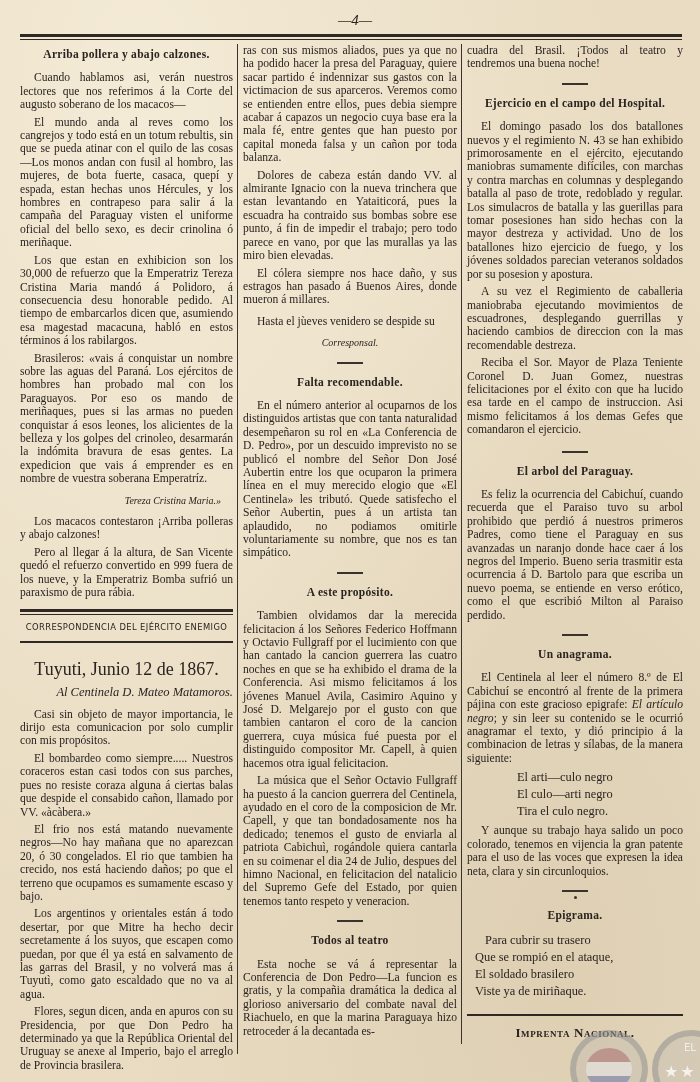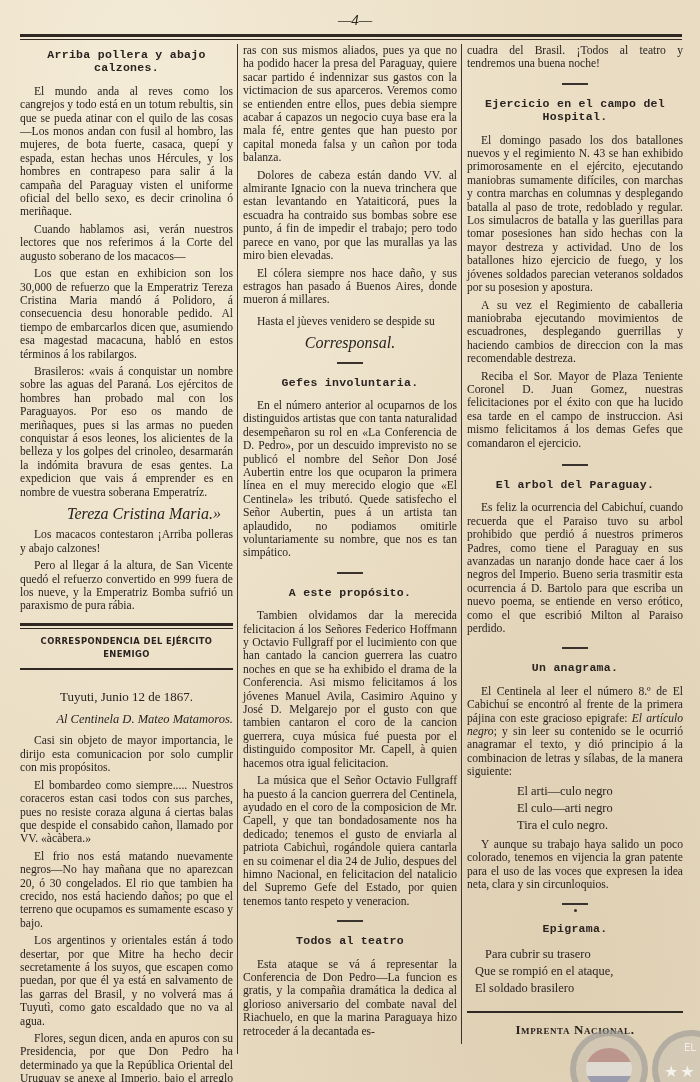--- a/index.html
+++ b/index.html
@@ -27,35 +27,35 @@
     text-align: justify; hyphens: manual;
   }
   .c1 { left: 20px; width: 213px; }
   .c2 { left: 243px; width: 214px; }
   .c3 { left: 467px; width: 216px; }
   .vsep { position: absolute; width: 0; border-left: 1px solid #3a322c; }
   .col p { margin: 0 0 4px 0; text-indent: 14px; }
   .col p.noind { text-indent: 0; }
   h3 {
     margin: 10px 0 10px 0; text-align: center;
-    font-family: Liberation Mono, monospace; font-weight: bold;
+    font-family: Liberation Serif, serif; font-weight: bold;
     font-size: 11.5px; letter-spacing: 0.3px; color: #2a2320;
   }
   h3.left { text-align: center; }
-  .sig { text-align: right; font-style: italic; margin: 8px 12px 8px 0; font-size: 16px; }
+  .sig { text-align: right; font-style: italic; margin: 8px 12px 8px 0; font-size: 10px; }
   .ital { font-style: italic; }
   .dash { width: 26px; margin: 12px auto; border-top: 2px solid #3a322c; }
   .dot { width: 3px; height: 3px; border-radius: 50%; background:#3a322c; margin: -6px auto 6px; }
   .dbl-rule { border-top: 3px solid #2f2823; border-bottom: 1px solid #2f2823; height: 2px; margin: 10px 0 6px; }
   .sec-title {
     text-align: center; font-family: "DejaVu Sans", sans-serif; font-size: 8.4px;
-    font-weight: bold; letter-spacing: 0.4px; margin: 6px 0 6px;
+    font-weight: normal; letter-spacing: 0.4px; margin: 6px 0 6px;
   }
   .single-rule { border-top: 2px solid #2f2823; margin: 0 0 10px; }
-  .dateline { text-align: center; font-size: 13px; margin: 20px 0 10px; }
+  .dateline { text-align: center; font-size: 18px; margin: 20px 0 10px; }
   .address { text-align: right; font-style: italic; font-size: 12.5px; margin: 0 0 8px; }
   .verse { text-align: left; margin: 0; text-indent: 0; }
   .anagram { padding-left: 50px; font-size: 12.4px; line-height: 17px; }
   .epigram { padding-left: 8px; font-size: 12.4px; line-height: 17px; }
   .end-rule { border-top: 2px solid #2f2823; margin: 14px 0 10px; }
   .imprint { text-align: center; font-size: 13px; letter-spacing: 0.6px; font-variant: small-caps; font-weight: bold; }
   .seal {
     position: absolute; border-radius: 50%;
     border: 6px solid rgba(140,140,140,0.45);
     background: rgba(170,170,170,0.25);
@@ -73,22 +73,22 @@
 <div class="page">
 
   <div class="pageno">—4—</div>
   <div class="top-rule"></div>
 
   <div class="vsep" style="left:237px; top:44px; height:1010px;"></div>
   <div class="vsep" style="left:461px; top:44px; height:1000px;"></div>
 
   <div class="col c1">
     <h3 style="margin-top:4px">Arriba pollera y abajo calzones.</h3>
+    <p>Cuando hablamos asi, verán nuestros lectores que nos referimos á la Corte del augusto soberano de los macacos—</p>
     <p>El mundo anda al reves como los cangrejos y todo está en un totum rebultis, sin que se pueda atinar con el quilo de las cosas—Los monos andan con fusil al hombro, las mujeres, de bota fuerte, casaca, quepí y espada, estan hechas unos Hércules, y los hombres en contrapeso para salir á la campaña del Paraguay visten el uniforme oficial del bello sexo, es decir crinolina ó meriñaque.</p>
-    <p>Cuando hablamos asi, verán nuestros lectores que nos referimos á la Corte del augusto soberano de los macacos—</p>
     <p>Los que estan en exhibicion son los 30,000 de refuerzo que la Emperatriz Tereza Cristina Maria mandó á Polidoro, á consecuencia desu honorable pedido. Al tiempo de embarcarlos dicen que, asumiendo esa magestad macacuna, habló en estos términos á los rabilargos.</p>
     <p>Brasileros: «vais á conquistar un nombre sobre las aguas del Paraná. Los ejércitos de hombres han probado mal con los Paraguayos. Por eso os mando de meriñaques, pues si las armas no pueden conquistar á esos leones, los alicientes de la belleza y los golpes del crinoleo, desarmarán la indómita bravura de esas gentes. La expedicion que vais á emprender es en nombre de vuestra soberana Emperatríz.</p>
     <div class="sig">Tereza Cristina Maria.»</div>
     <p>Los macacos contestaron ¡Arriba polleras y abajo calzones!</p>
     <p>Pero al llegar á la altura, de San Vicente quedó el refuerzo convertido en 999 fuera de los nueve, y la Emperatriz Bomba sufrió un paraxismo de pura rábia.</p>
 
     <div class="dbl-rule"></div>
     <div class="sec-title">CORRESPONDENCIA DEL EJÉRCITO ENEMIGO</div>
     <div class="single-rule"></div>
     <div class="dateline">Tuyuti, Junio 12 de 1867.</div>
@@ -102,31 +102,31 @@
   </div>
 
   <div class="col c2">
     <p class="noind">ras con sus mismos aliados, pues ya que no ha podido hacer la presa del Paraguay, quiere sacar partido é indennizar sus gastos con la victimacion de sus aparceros. Veremos como se entienden entre ellos, pues debia siempre acabar á capazos un negocio cuya base era la mala fé, entre gentes que han puesto por capital moneda falsa y un cañon por toda balanza.</p>
     <p>Dolores de cabeza están dando VV. al almirante Ignacio con la nueva trinchera que estan levantando en Yataiticorá, pues la escuadra ha contraido sus bombas sobre ese punto, á fin de impedir el trabajo; pero todo parece en vano, por que las murallas ya las miro bien elevadas.</p>
     <p>El cólera siempre nos hace daño, y sus estragos han pasado á Buenos Aires, donde mueron á millares.</p>
     <p style="margin-top:8px">Hasta el jùeves venidero se despide su</p>
     <div class="sig" style="text-align:center;margin-right:0">Corresponsal.</div>
     <div class="dash"></div>
 
-    <h3>Gefes involuntaria.</h3>
+    <h3>Falta recomendable.</h3>
     <p>En el número anterior al ocuparnos de los distinguidos artistas que con tanta naturalidad desempeñaron su rol en «La Conferencia de D. Pedro», por un descuido imprevisto no se publicó el nombre del Señor Don José Aubertin entre los que ocuparon la primera línea en el muy merecido elogio que «El Centinela» les tributó. Quede satisfecho el Señor Aubertin, pues á un artista tan aplaudido, no podiamos omitirle voluntariamente su nombre, que nos es tan simpático.</p>
     <div class="dash"></div>
 
     <h3>A este propósito.</h3>
     <p>Tambien olvidamos dar la merecida felicitacion á los Señores Federico Hoffmann y Octavio Fullgraff por el lucimiento con que han cantado la cancion guerrera las cuatro noches en que se ha exhibido el drama de la Conferencia. Asi mismo felicitamos á los jóvenes Manuel Avila, Casimiro Aquino y José D. Melgarejo por el gusto con que tambien cantaron el coro de la cancion guerrera, cuya música fué puesta por el distinguido compositor Mr. Capell, à quien hacemos otra igual felicitacion.</p>
     <p>La música que el Señor Octavio Fullgraff ha puesto á la cancion guerrera del Centinela, ayudado en el coro de la composicion de Mr. Capell, y que tan bondadosamente nos ha dedicado; tenemos el gusto de enviarla al patriota Cabichuì, rogándole quiera cantarla en su coimenar el dia 24 de Julio, despues del himno Nacional, en felicitacion del natalicio del Supremo Gefe del Estado, por quien tenemos tanto respeto y veneracion.</p>
     <div class="dash"></div>
 
     <h3>Todos al teatro</h3>
-    <p>Esta ataque se vá á representar la Conferencia de Don Pedro—La funcion es gratis, y la compañia dramática la dedica al glorioso aniversario del combate naval del Riachuelo, en que la marina Paraguaya hizo retroceder á la decantada es-</p>
+    <p>Esta noche se vá á representar la Conferencia de Don Pedro—La funcion es gratis, y la compañia dramática la dedica al glorioso aniversario del combate naval del Riachuelo, en que la marina Paraguaya hizo retroceder á la decantada es-</p>
   </div>
 
   <div class="col c3">
     <p class="noind">cuadra del Brasil. ¡Todos al teatro y tendremos una buena noche!</p>
     <div class="dash"></div>
 
     <h3 class="left">Ejercicio en el campo del Hospital.</h3>
     <p>El domingo pasado los dos batallones nuevos y el regimiento N. 43 se han exhibido primorosamente en el ejército, ejecutando maniobras sumamente difíciles, con marchas y contra marchas en columnas y desplegando batalla al paso de trote, redoblado y regular. Los simulacros de batalla y las guerillas para tomar posesiones han sido hechas con la mayor destreza y actividad. Uno de los batallones hizo ejercicio de fuego, y los jóvenes soldados parecian veteranos soldados por su posesion y apostura.</p>
     <p>A su vez el Regimiento de caballeria maniobraba ejecutando movimientos de escuadrones, desplegando guerrillas y haciendo cambios de direccion con la mas recomendable destreza.</p>
     <p>Reciba el Sor. Mayor de Plaza Teniente Coronel D. Juan Gomez, nuestras felicitaciones por el éxito con que ha lucido esa tarde en el campo de instruccion. Asi mismo felicitamos á los demas Gefes que comandaron el ejercicio.</p>
@@ -147,20 +147,21 @@
     </div>
     <p style="margin-top:4px">Y aunque su trabajo haya salido un poco colorado, tenemos en vijencia la gran patente para el uso de las voces que expresen la idea neta, clara y sin circunloquios.</p>
     <div class="dash"></div>
     <div class="dot" style="margin-top:-8px"></div>
 
     <h3>Epigrama.</h3>
     <div class="epigram">
       <div class="verse" style="padding-left:10px">Para cubrir su trasero</div>
       <div class="verse">Que se rompió en el ataque,</div>
       <div class="verse">El soldado brasilero</div>
+      <div class="verse">Viste ya de miriñaque.</div>
     </div>
     <div class="end-rule"></div>
     <div class="imprint">Imprenta Nacional.</div>
   </div>
 
   <div class="seal seal1">
     <div class="flag">
       <div style="background:rgba(170,110,110,0.55)"></div>
       <div style="background:rgba(235,235,235,0.55)"></div>
       <div style="background:rgba(110,120,170,0.55)"></div>

